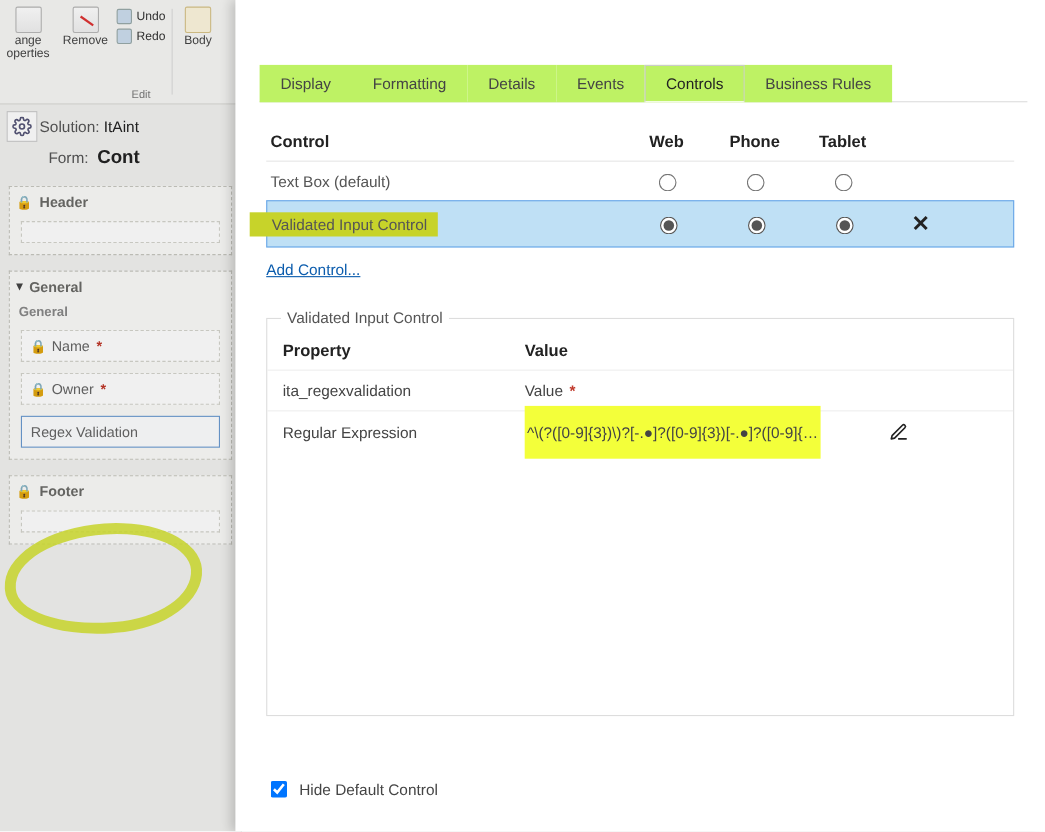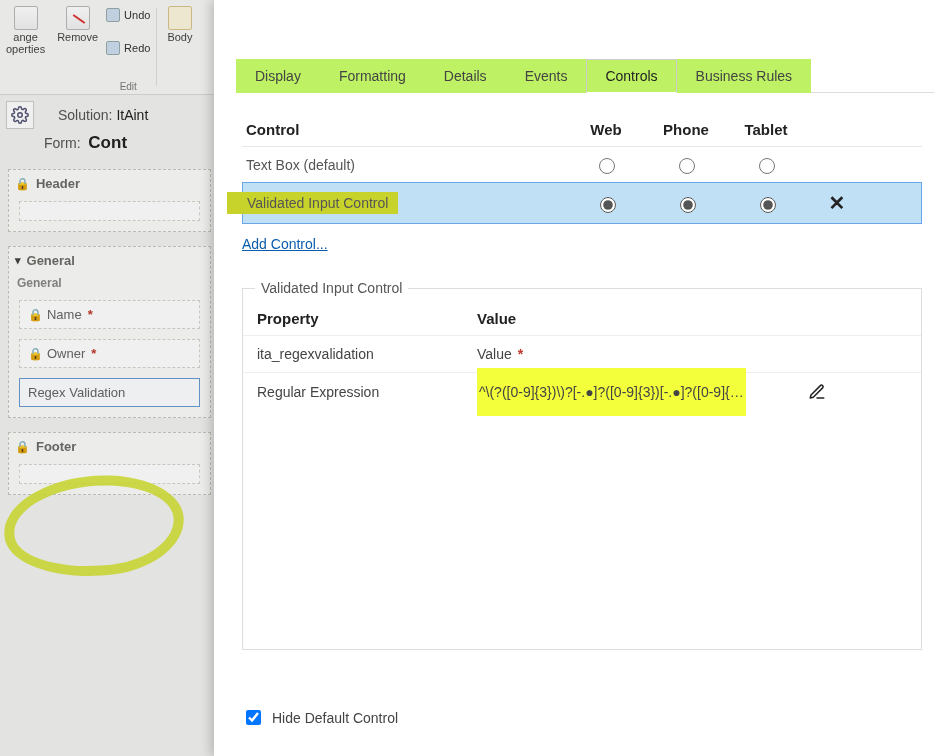--- a/index.html
+++ b/index.html
@@ -51,33 +51,33 @@
   }
   .ribbon-icon.remove::after{
     content:""; position:absolute; left:5px; top:11px; width:14px; height:2px; background:#d33;
     transform: rotate(35deg);
   }
   .ribbon-icon.body{
     border-color:#d8c48a;
     background:#fdf6dd;
   }
   .ribbon-divider{ width:1px; height:78px; background:#ddd; margin:6px 4px 0;}
-  .ribbon-small { display:flex; flex-direction:column; gap:19px; padding-top:6px;}
+  .ribbon-small { display:flex; flex-direction:column; gap:4px; padding-top:6px;}
   .ribbon-small-row{ display:flex; align-items:center; gap:4px; font-size:11px; color:#333;}
   .ribbon-smicon{
     width:14px; height:14px; border:1px solid #9aa; border-radius:2px; background:#cde;
     position:relative;
   }
   .ribbon-group-label{ font-size:10px; color:#7a7a7a; padding-bottom:2px;}
 
   .solution-bar{
     padding: 6px 10px 4px 6px;
     color:#555;
     font-size:14px;
-    display:flex; align-items:center; gap:24px;
+    display:flex; align-items:center; gap:2px;
   }
   .gear-icon{
     width:28px; height:28px;
     border:1px solid #ccc;
     display:flex; align-items:center; justify-content:center;
     background:#fff;
     color:#666;
     font-size:16px;
   }
   .form-row{ padding: 0 10px 8px 44px; font-size:14px; color:#555; }

